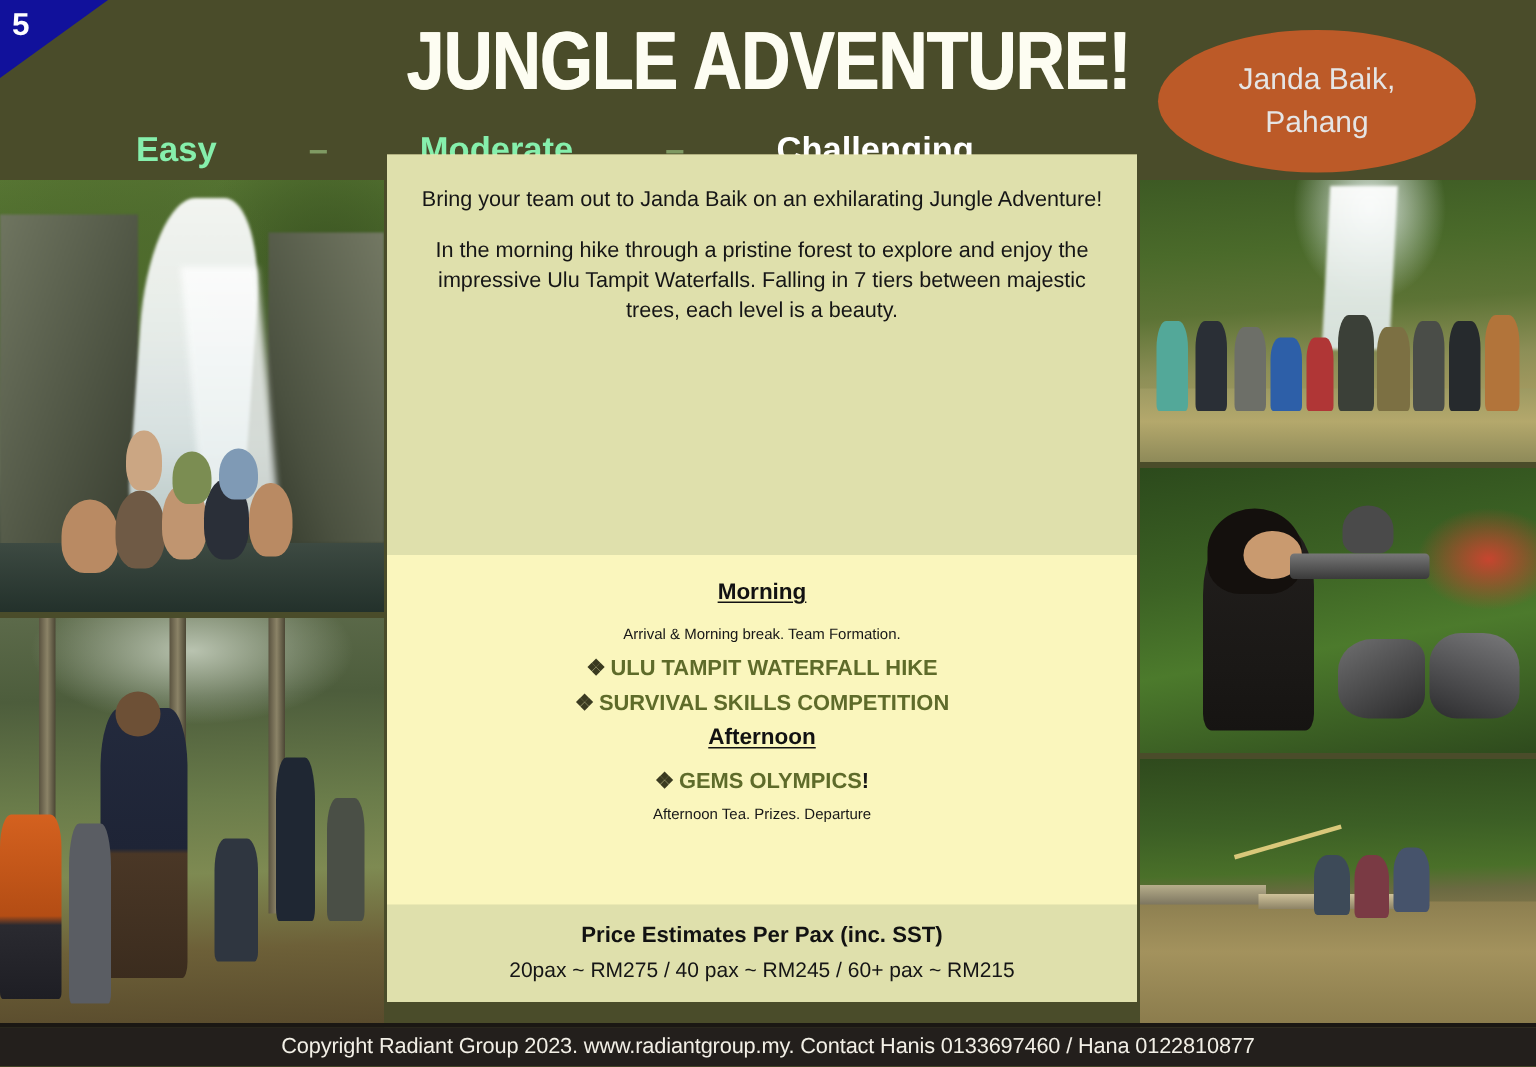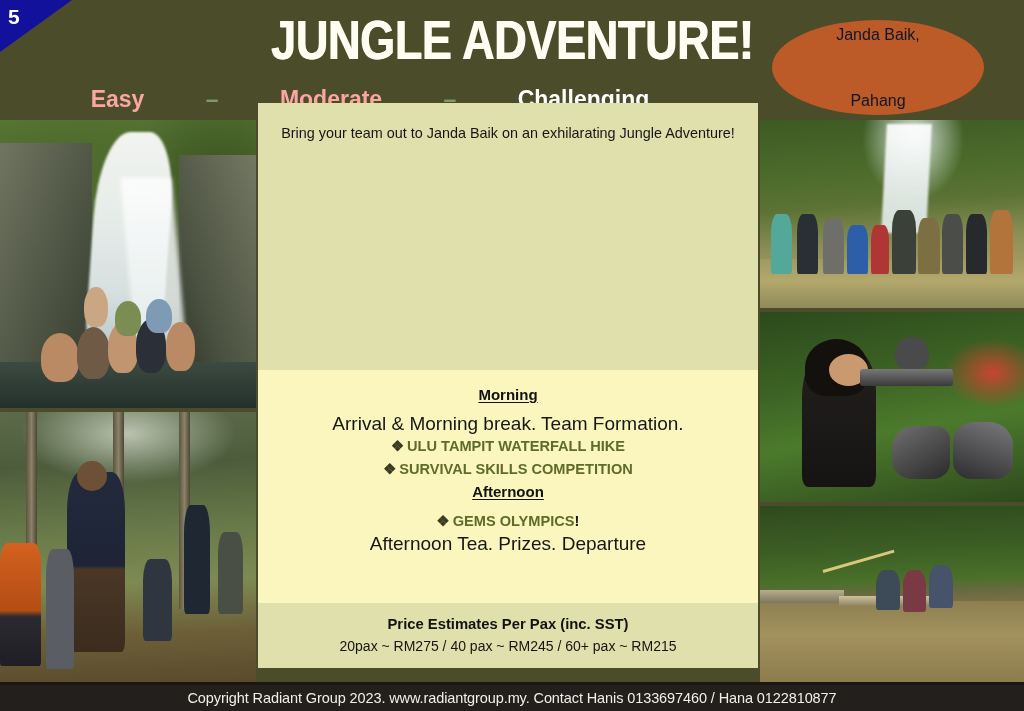--- a/index.html
+++ b/index.html
@@ -55,21 +55,21 @@
     position: absolute; left: 0; top: 86px;
     width: 740px;
     display: flex;
     align-items: baseline;
     justify-content: space-around;
     padding: 0 60px;
   }
   .diff-item {
     font-size: 23px;
     font-weight: bold;
-    color: #fca5a5;
+    color: #86efac;
     font-family: "Liberation Sans", sans-serif;
   }
   .diff-sep {
     font-size: 23px;
     font-weight: bold;
     color: #7f9a63;
   }
   .diff-item.active {
     color: #ffffff;
     text-decoration: underline;
@@ -77,23 +77,23 @@
   }
   .location-ellipse {
     position: absolute;
     left: 772px; top: 20px;
     width: 212px; height: 95px;
     background: #bc5a28;
     border-radius: 50%;
     display: flex;
     flex-direction: column;
     align-items: center;
-    justify-content: space-between;
-    color: #0f172a;
-    font-size: 16px;
+    justify-content: center;
+    color: #e5e5e5;
+    font-size: 20px;
     line-height: 29px;
     text-align: center;
     font-family: "Liberation Sans", sans-serif;
   }
 
   
   .photo {
     position: absolute;
     overflow: hidden;
     background: #2f3a20;
@@ -275,21 +275,21 @@
   .iti-head {
     font-size: 15px;
     font-weight: bold;
     color: #121212;
     text-decoration: underline;
     text-underline-offset: 2px;
     margin-bottom: 10px;
     font-family: "Liberation Sans", sans-serif;
   }
   .iti-line {
-    font-size: 19px;
+    font-size: 10px;
     color: #171717;
     line-height: 22px;
     font-family: "Liberation Sans", sans-serif;
   }
   .iti-bullet {
     font-size: 14.6px;
     font-weight: bold;
     color: #5e6b2a;
     line-height: 23px;
     font-family: "Liberation Sans", sans-serif;
@@ -435,20 +435,21 @@
     <div class="rod"></div>
     <div class="sitter" style="position:absolute;left:44%;top:36%;width:9%;height:22%;background:#3d4a58;"></div>
     <div class="sitter" style="position:absolute;left:54%;top:36%;width:9%;height:23%;background:#7a3a44;"></div>
     <div class="sitter" style="position:absolute;left:64%;top:33%;width:9%;height:24%;background:#46536b;"></div>
   </div>
 
   <div class="content">
 
     <div class="intro-block">
       <div class="intro-p">Bring your team out to Janda Baik on an exhilarating Jungle Adventure!</div>
+      <div class="intro-p">In the morning hike through a pristine forest to explore and enjoy the impressive Ulu Tampit Waterfalls. Falling in 7 tiers between majestic trees, each level is a beauty.</div>
     </div>
 
     <div class="itinerary">
       <div class="iti-head">Morning</div>
       <div class="iti-line">Arrival &amp; Morning break. Team Formation.</div>
       <div class="iti-bullet"><span class="gl">❖</span><span>ULU TAMPIT WATERFALL HIKE</span></div>
       <div class="iti-bullet"><span class="gl">❖</span><span>SURVIVAL SKILLS COMPETITION</span></div>
       <div class="iti-head" style="margin-top:2px;">Afternoon</div>
       <div class="iti-bullet"><span class="gl">❖</span><span>GEMS OLYMPICS</span><span class="excl">!</span></div>
       <div class="iti-line">Afternoon Tea. Prizes. Departure</div>

